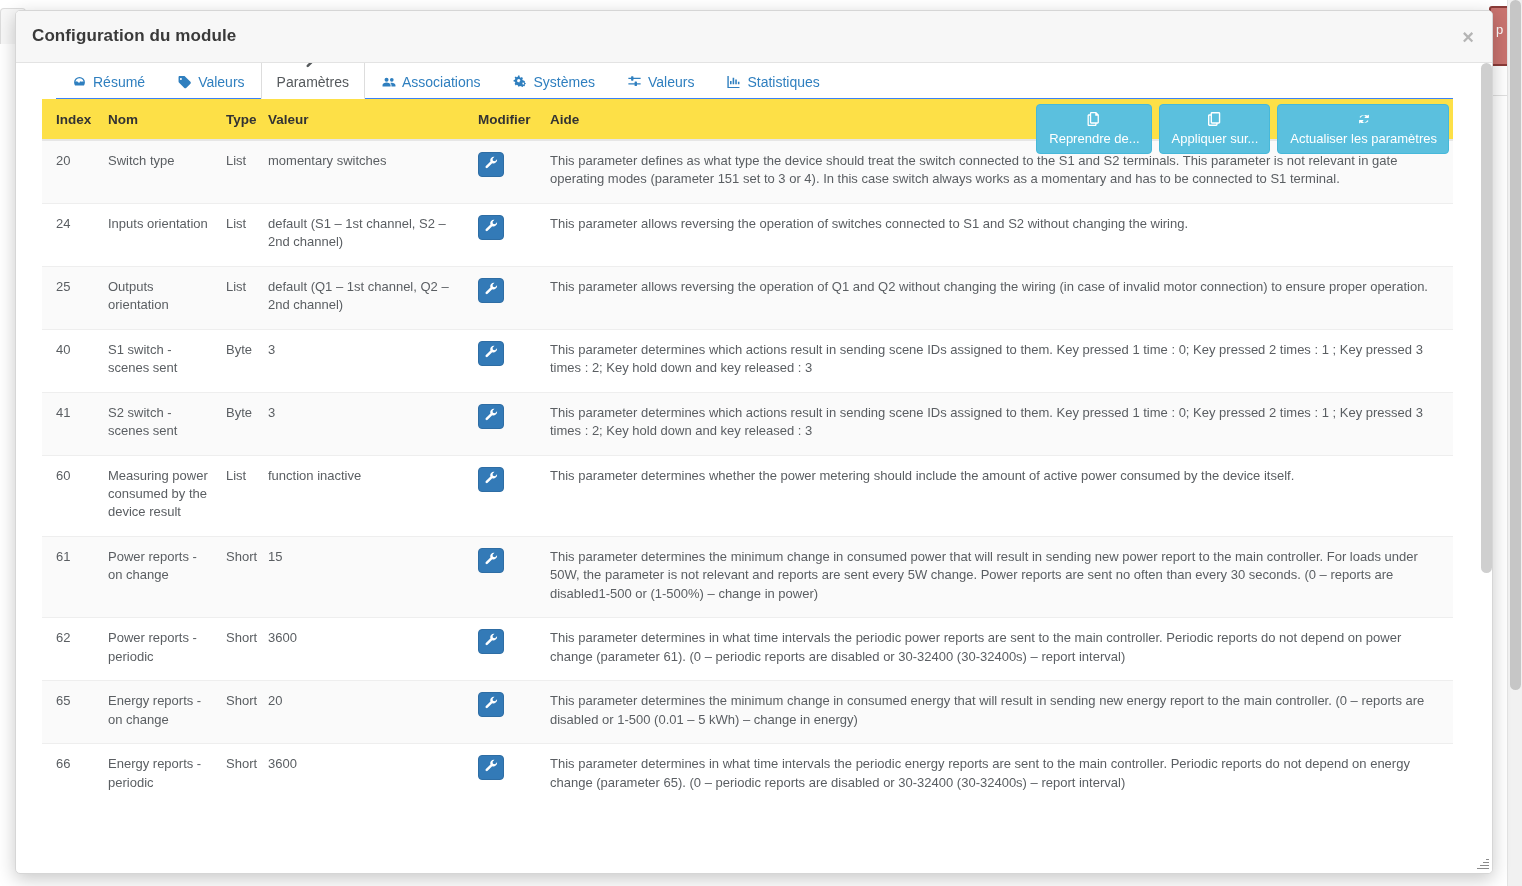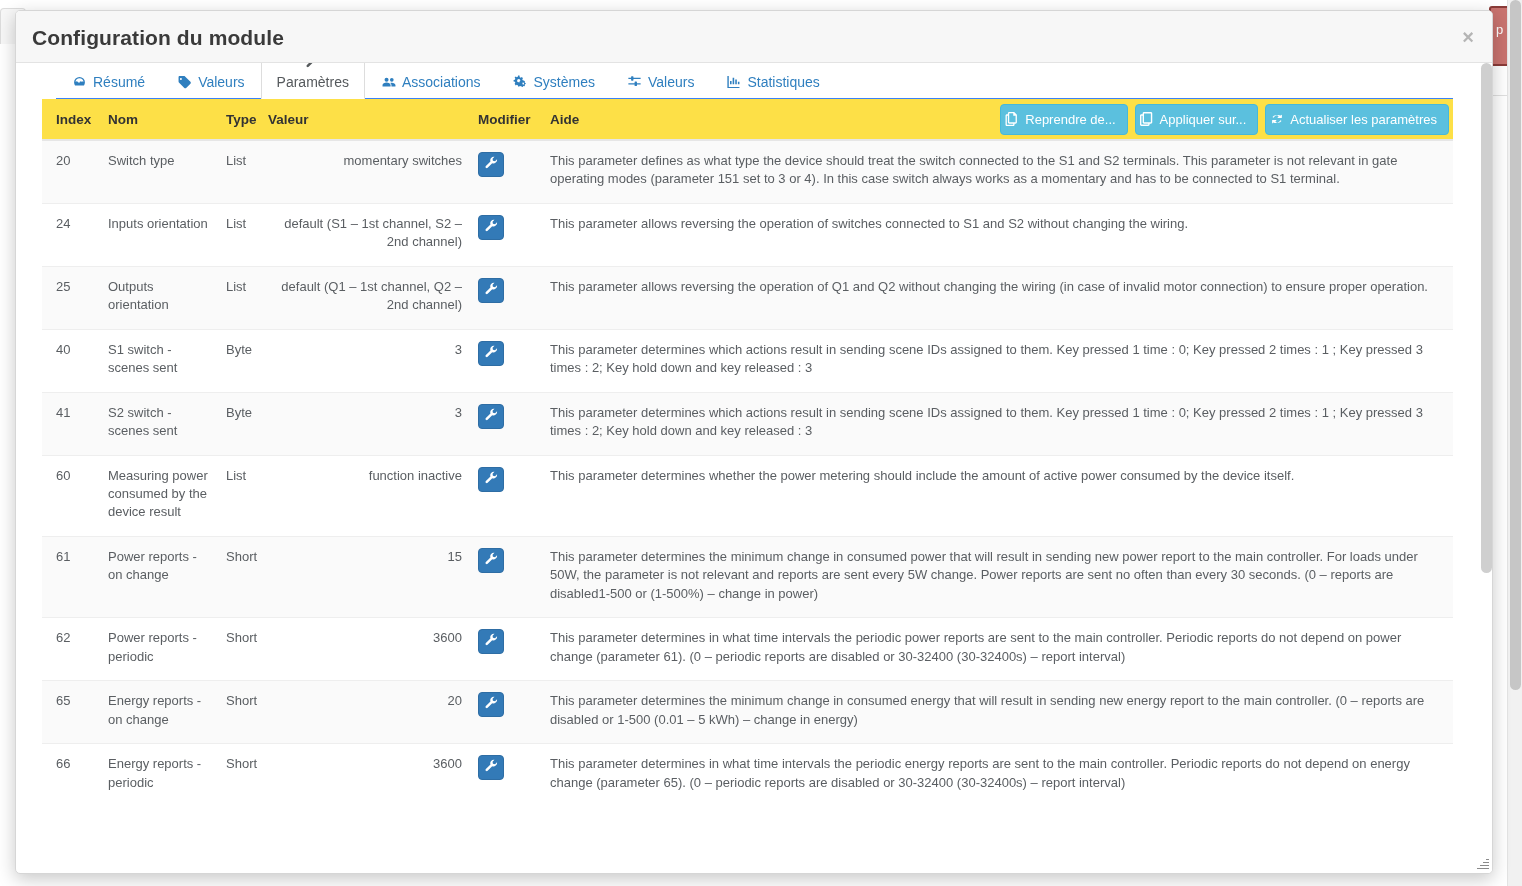--- a/index.html
+++ b/index.html
@@ -77,21 +77,21 @@
   }
   #modal-header {
     height: 52px;
     background: #f7f7f7;
     border-bottom: 1px solid #e3e3e3;
     position: relative;
   }
   #modal-title {
     position: absolute;
     left: 16px; top: 15px;
-    font-size: 21px;
+    font-size: 17px;
     font-weight: bold;
     color: #3a3a3a;
     letter-spacing: 0.1px;
   }
   #modal-close {
     position: absolute;
     right: 12px; top: 12px;
     font-size: 20px;
     color: #b5b5b5;
     cursor: pointer;
@@ -211,48 +211,49 @@
     border-top: 1px solid #eeeeee;
     vertical-align: top;
     line-height: 1.42;
   }
   table.params tbody tr:nth-child(odd) td { background: #fafafa; }
   table.params tbody tr:nth-child(even) td { background: #ffffff; }
 
   .col-index { width: 58px; padding-left: 14px !important; }
   .col-nom   { width: 118px; }
   .col-type  { width: 42px; }
-  .col-val   { width: 210px; text-align: right; }
+  .col-val   { width: 210px; }
   .col-mod   { width: 72px; }
   .col-aide  { width: auto; }
 
   td.col-index { color: #5a5e62; }
 
   
   #hdr-buttons {
     position: absolute;
     right: 4px;
     top: 5px;
     display: flex;
     gap: 7px;
   }
   .btn-info {
     background: #5bc0de;
     border: 1px solid #46b8da;
     color: #ffffff;
     font-size: 13px;
     border-radius: 4px;
-    padding: 7px 11px 8px 4px;
+    padding: 7px 11px 8px 12px;
     cursor: pointer;
     display: inline-flex;
     align-items: center;
     gap: 6px;
     white-space: nowrap;
     font-family: "Liberation Sans", sans-serif;
     line-height: 1;
+    flex-direction: column;
   }
   .btn-info svg { display: block; }
 
   .btn-wrench {
     background: #337ab7;
     border: 1px solid #2e6da4;
     border-radius: 4px;
     width: 26px; height: 25px;
     display: inline-flex;
     align-items: center;

